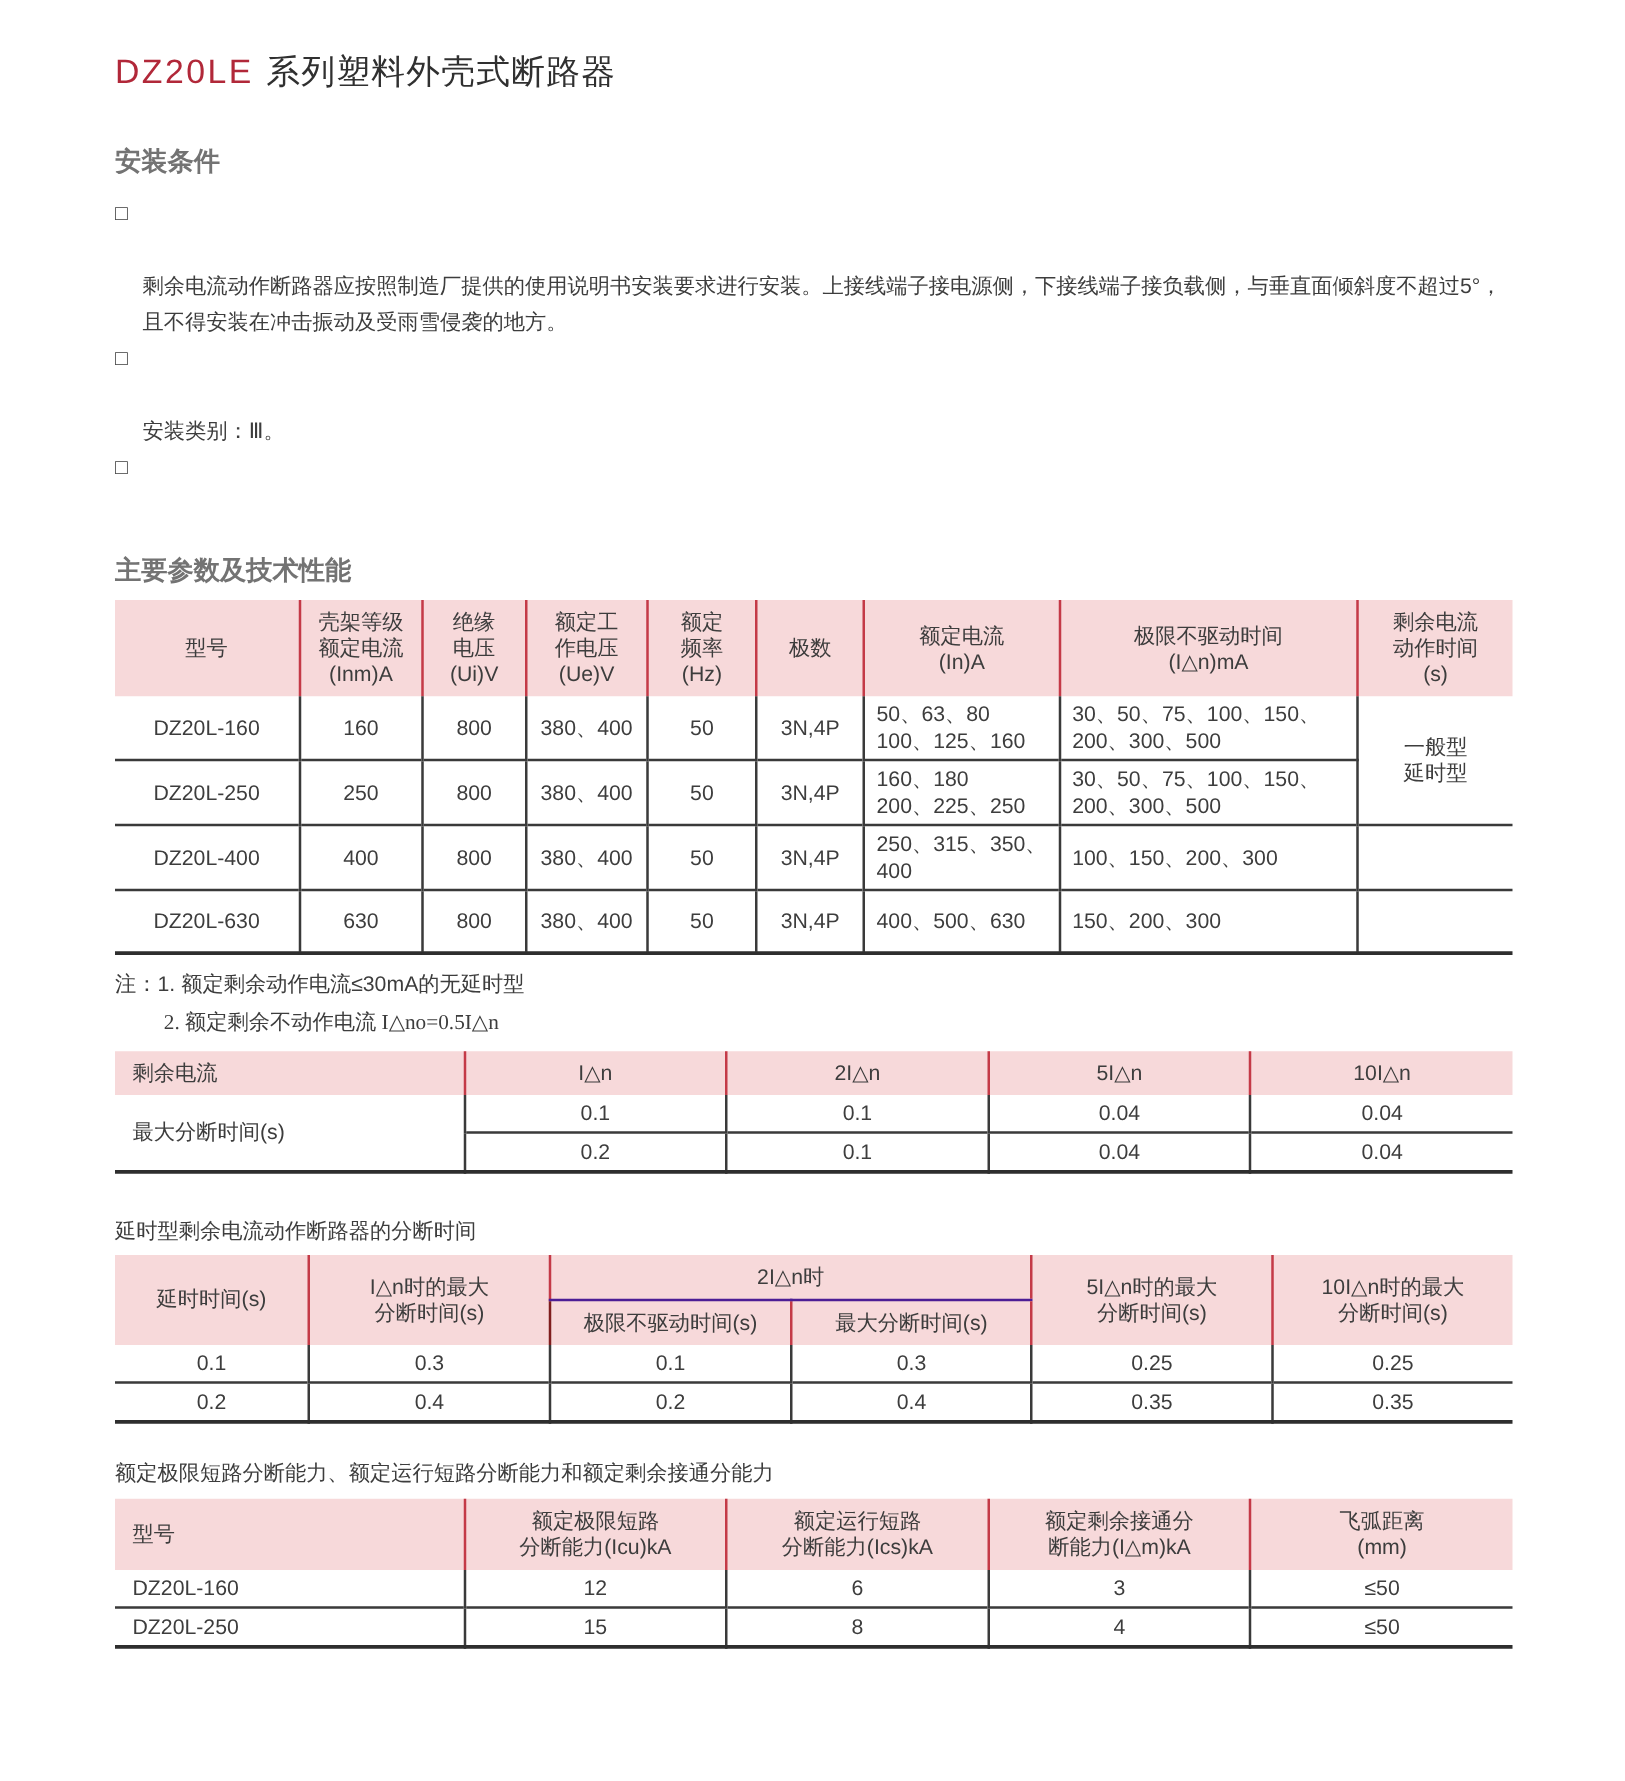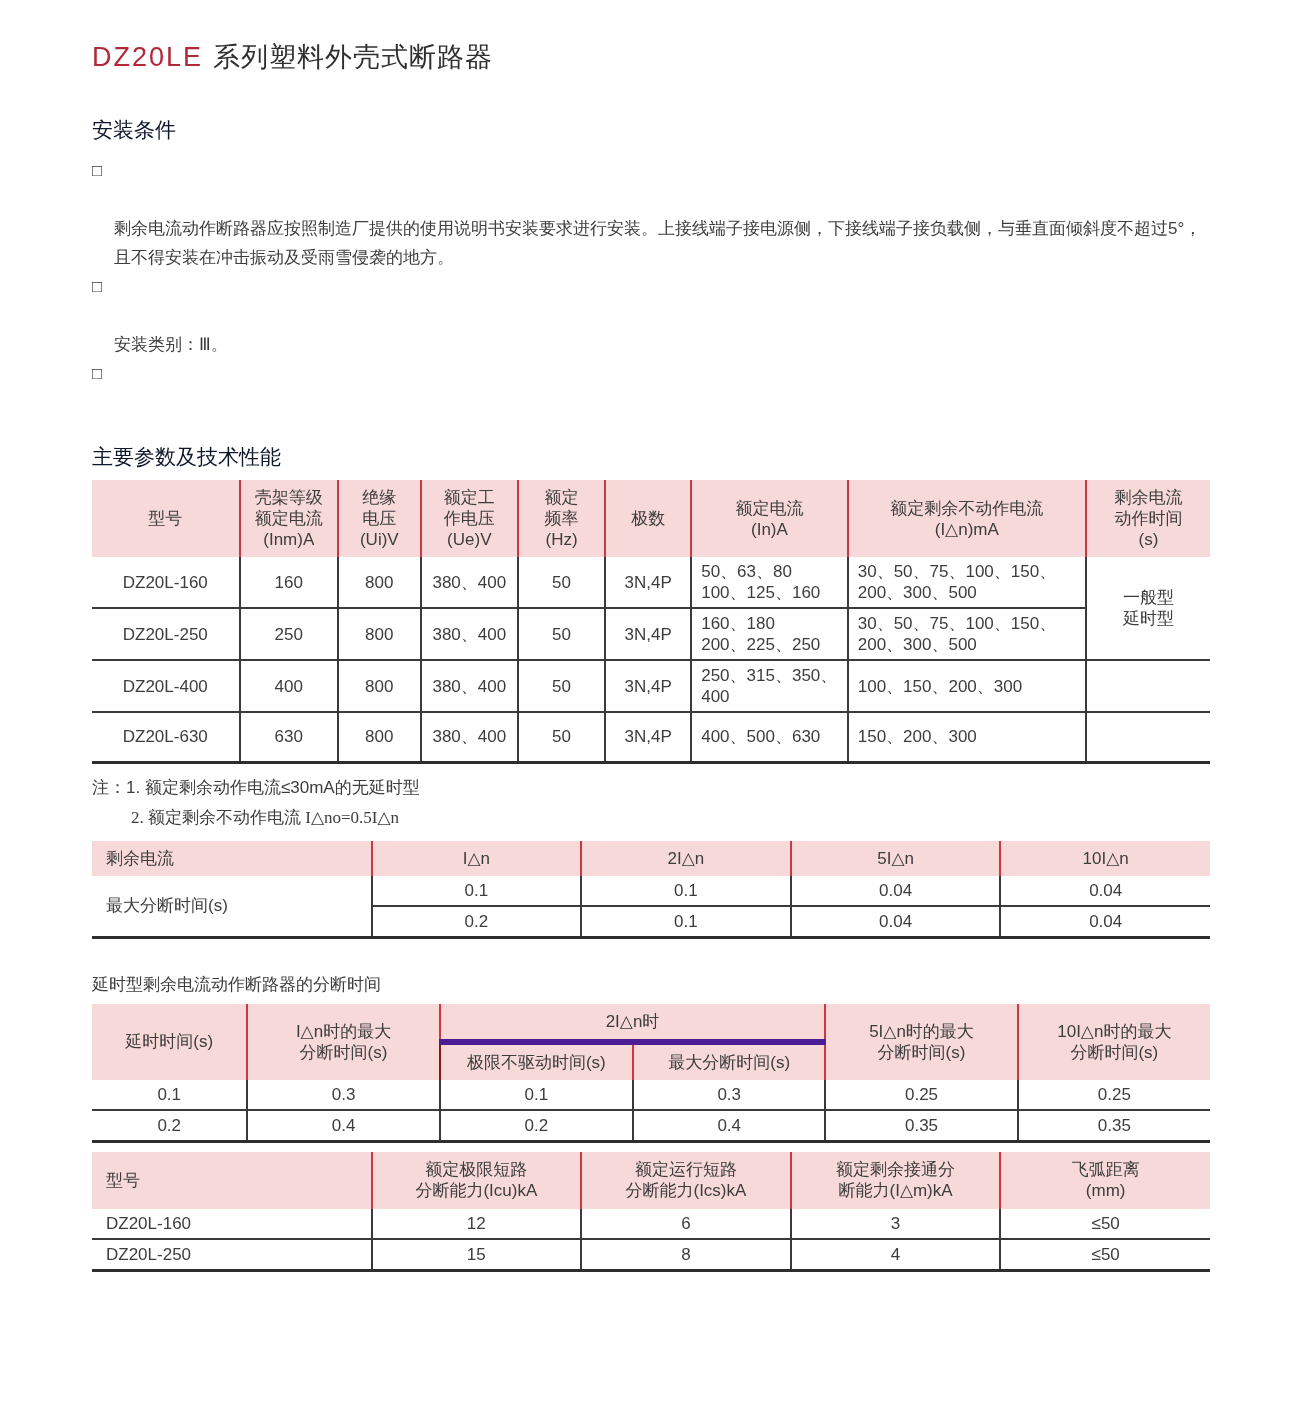--- a/index.html
+++ b/index.html
@@ -5,21 +5,21 @@
   html,body { margin:0; padding:0; background:#ffffff; }
   .page {
     width:1300px; height:1425px; background:#ffffff; position:relative;
     font-family:"Liberation Sans", sans-serif; color:#3d3d3d; overflow:hidden;
   }
   .content { padding:42px 90px 0 92px; }
 
   
   .doc-title { font-size:27px; font-weight:normal; color:#303030; letter-spacing:1px; line-height:30px; }
   .doc-title .model { color:#b12839; margin-right:10px; letter-spacing:2px; }
-  .sec-h { color:#0f172a; font-size:21px; font-weight:normal; line-height:26px; }
+  .sec-h { color:#737373; font-size:21px; font-weight:bold; line-height:26px; }
   .sec-h.install { margin-top:45px; }
   .sec-h.params { margin-top:27px; }
 
   
   .plist { margin-top:13px; font-size:17px; }
   .pline { position:relative; padding-left:22px; line-height:29px; white-space:pre-line; }
   .pline .mk { position:absolute; left:0; top:0; }
 
   
   .notes { margin-top:9px; font-size:17px; }
@@ -34,21 +34,21 @@
          border-bottom:3px solid #2e2e2e; }
   .tbl th { background:#f7d9da; font-weight:normal; text-align:center; vertical-align:middle;
             white-space:pre-line; padding:7px 5px; line-height:21px; }
   .tbl td { text-align:center; vertical-align:middle; white-space:pre-line; padding:4px 5px; line-height:21px; }
   .tbl th + th { border-left:2px solid #c43a47; }
   .tbl td + td { border-left:2px solid #3a3a3a; }
   .tbl tbody tr:not(:first-child) td { border-top:2px solid #3a3a3a; }
   .ta-l { text-align:left !important; padding-left:14px !important; }
   .bl { border-left:2px solid #3a3a3a; }
   .bl-red { border-left:2px solid #7f1d1d; }
-  .bb-red { border-bottom:6px solid #4c1d95; }
+  .bb-red { border-bottom:2px solid #4c1d95; }
 
   .main { margin-top:10px; }
   .main th { height:76px; box-sizing:border-box; }
   .main tbody td { height:50px; box-sizing:border-box; }
   .main .ta-l { padding-left:9px !important; }
 
   .t-general { margin-top:8px; }
   .t-general th { height:33px; box-sizing:border-box; }
   .t-general td { height:29px; box-sizing:border-box; }
   .mt-general { margin-top:37px; }
@@ -115,21 +115,21 @@
 (Ui)V</th>
           <th>额定工
 作电压
 (Ue)V</th>
           <th>额定
 频率
 (Hz)</th>
           <th>极数</th>
           <th>额定电流
 (In)A</th>
-          <th>额定剩余不动作电流
+          <th>极限不驱动时间
 (I△n)mA</th>
           <th>剩余电流
 动作时间
 (s)</th>
         </tr>
       </thead>
       <tbody>
         <tr>
           <td>DZ20L-160</td>
           <td>160</td>
@@ -260,20 +260,21 @@
           <td>0.2</td>
           <td>0.4</td>
           <td>0.2</td>
           <td>0.4</td>
           <td>0.35</td>
           <td>0.35</td>
         </tr>
       </tbody>
     </table>
 
+    <div class="tbl-title mt-cap">额定极限短路分断能力、额定运行短路分断能力和额定剩余接通分能力</div>
     <table class="tbl t-cap">
       <colgroup>
         <col style="width:25%">
           <col style="width:18.75%">
           <col style="width:18.75%">
           <col style="width:18.75%">
           <col style="width:18.75%">
       </colgroup>
       <thead>
         <tr>

